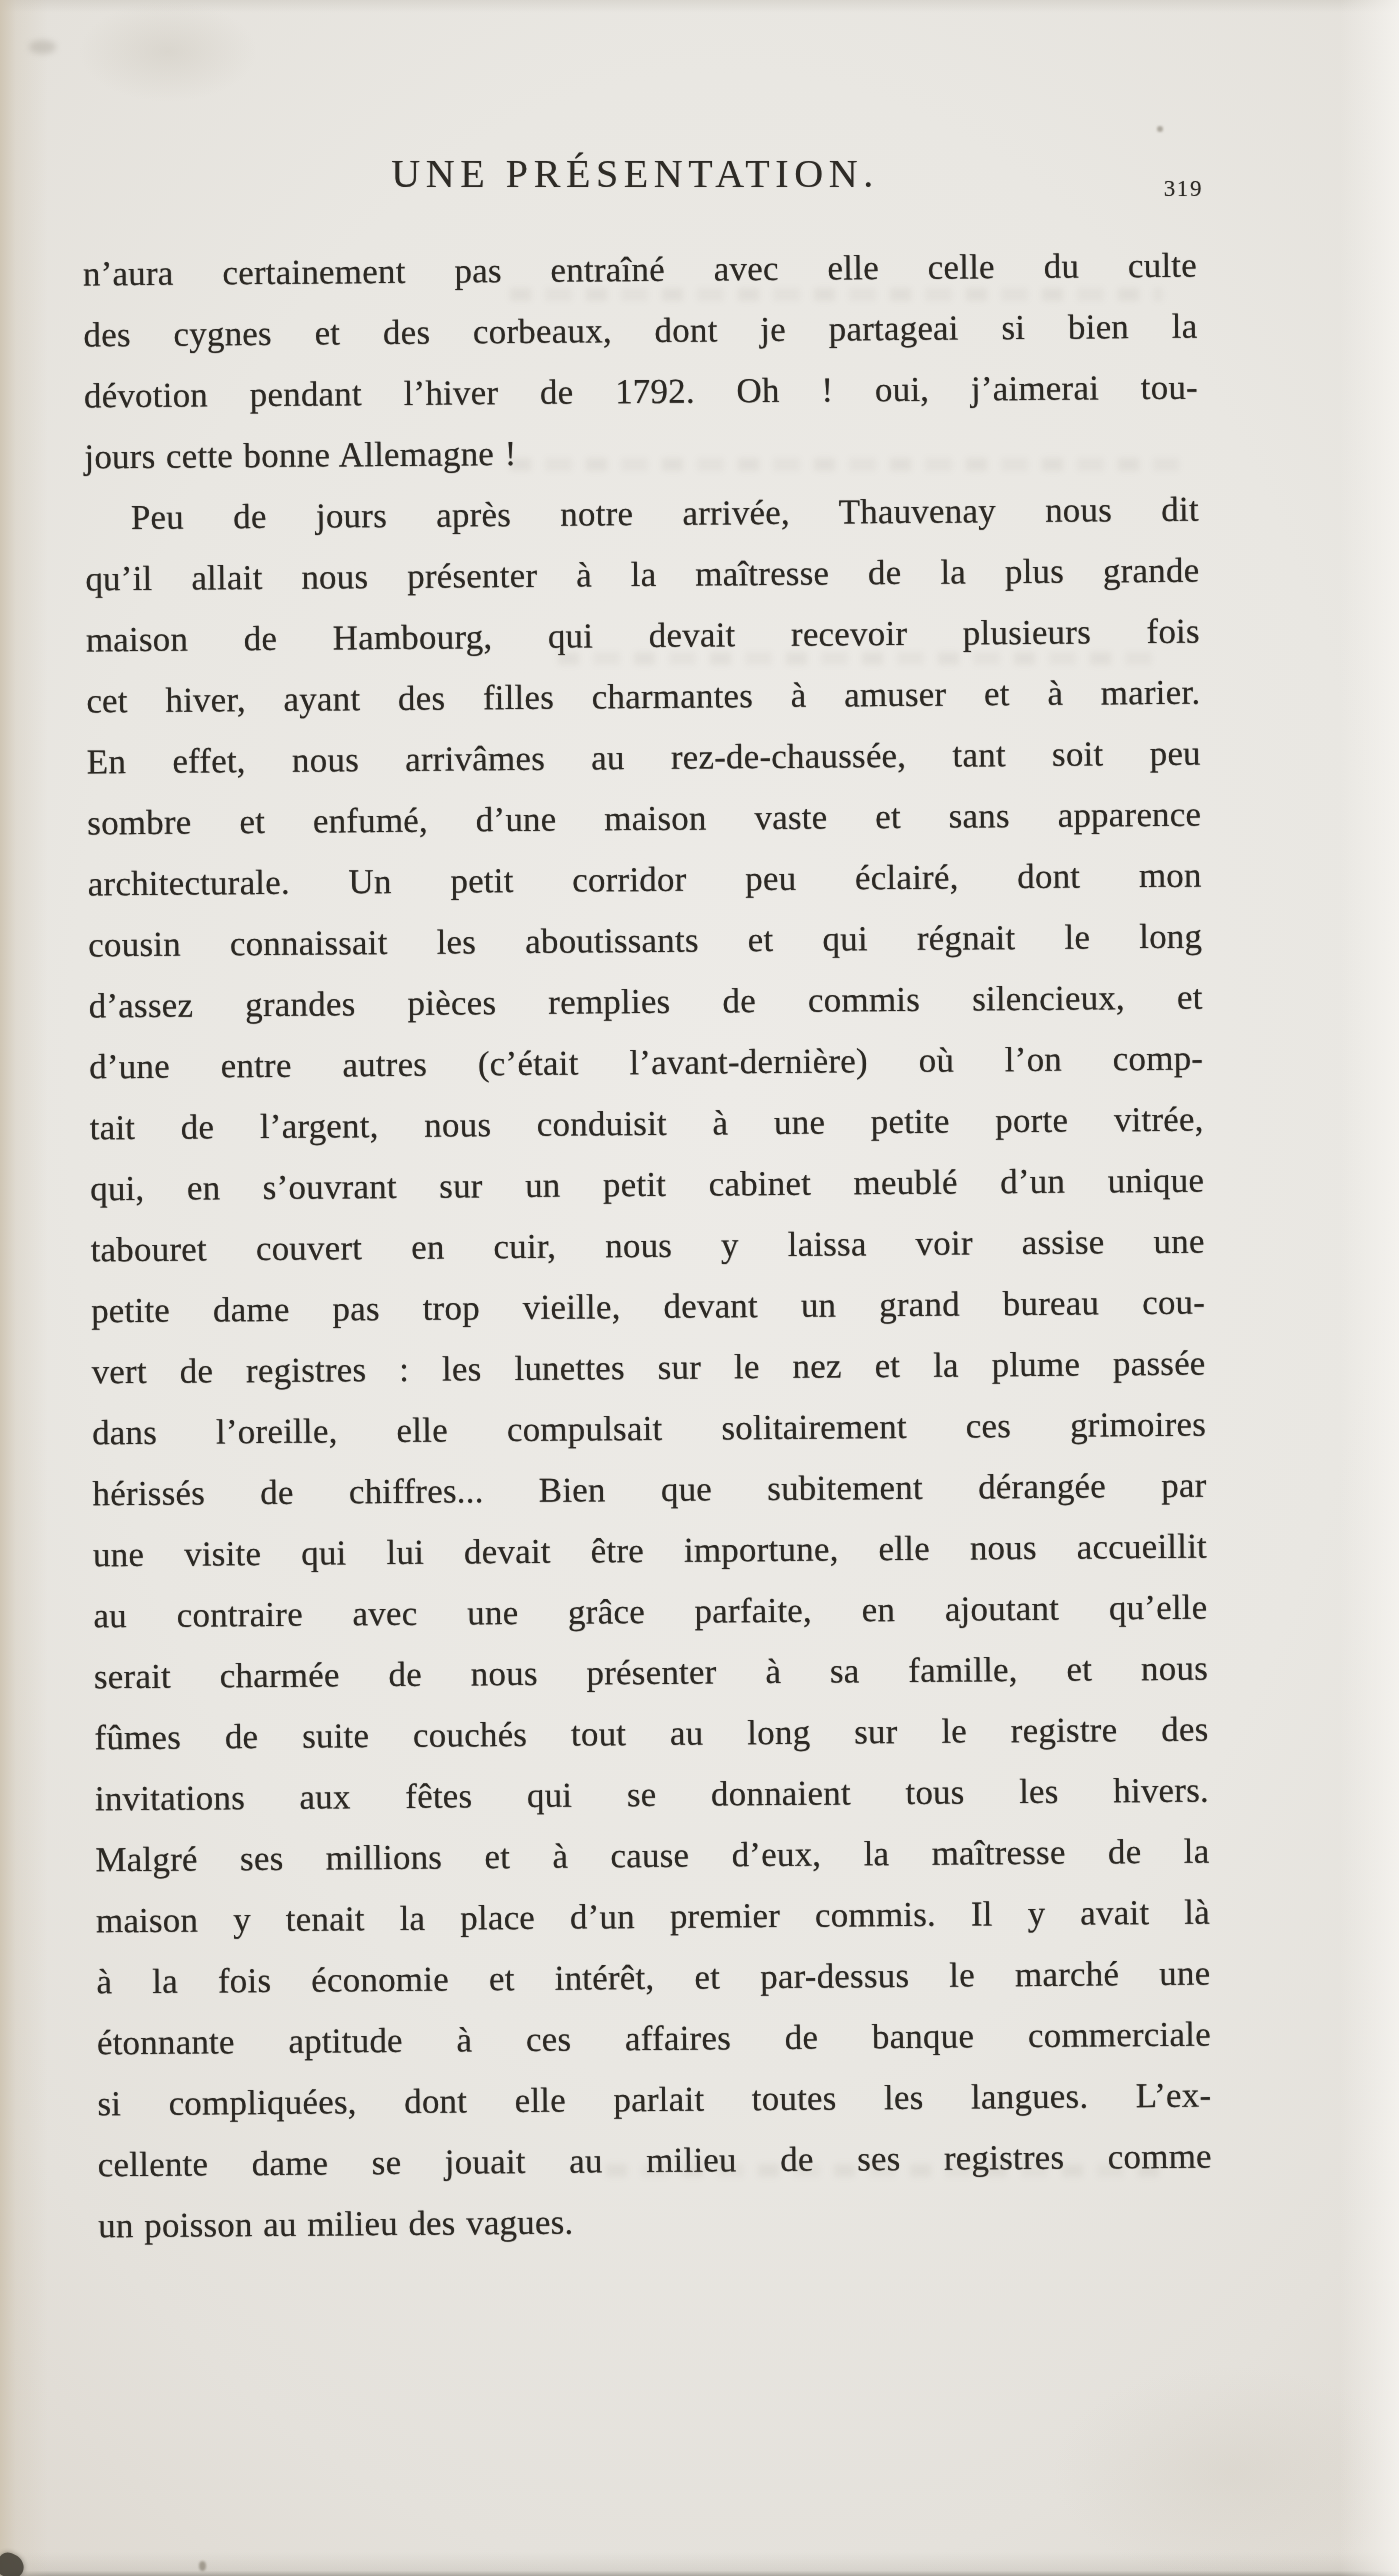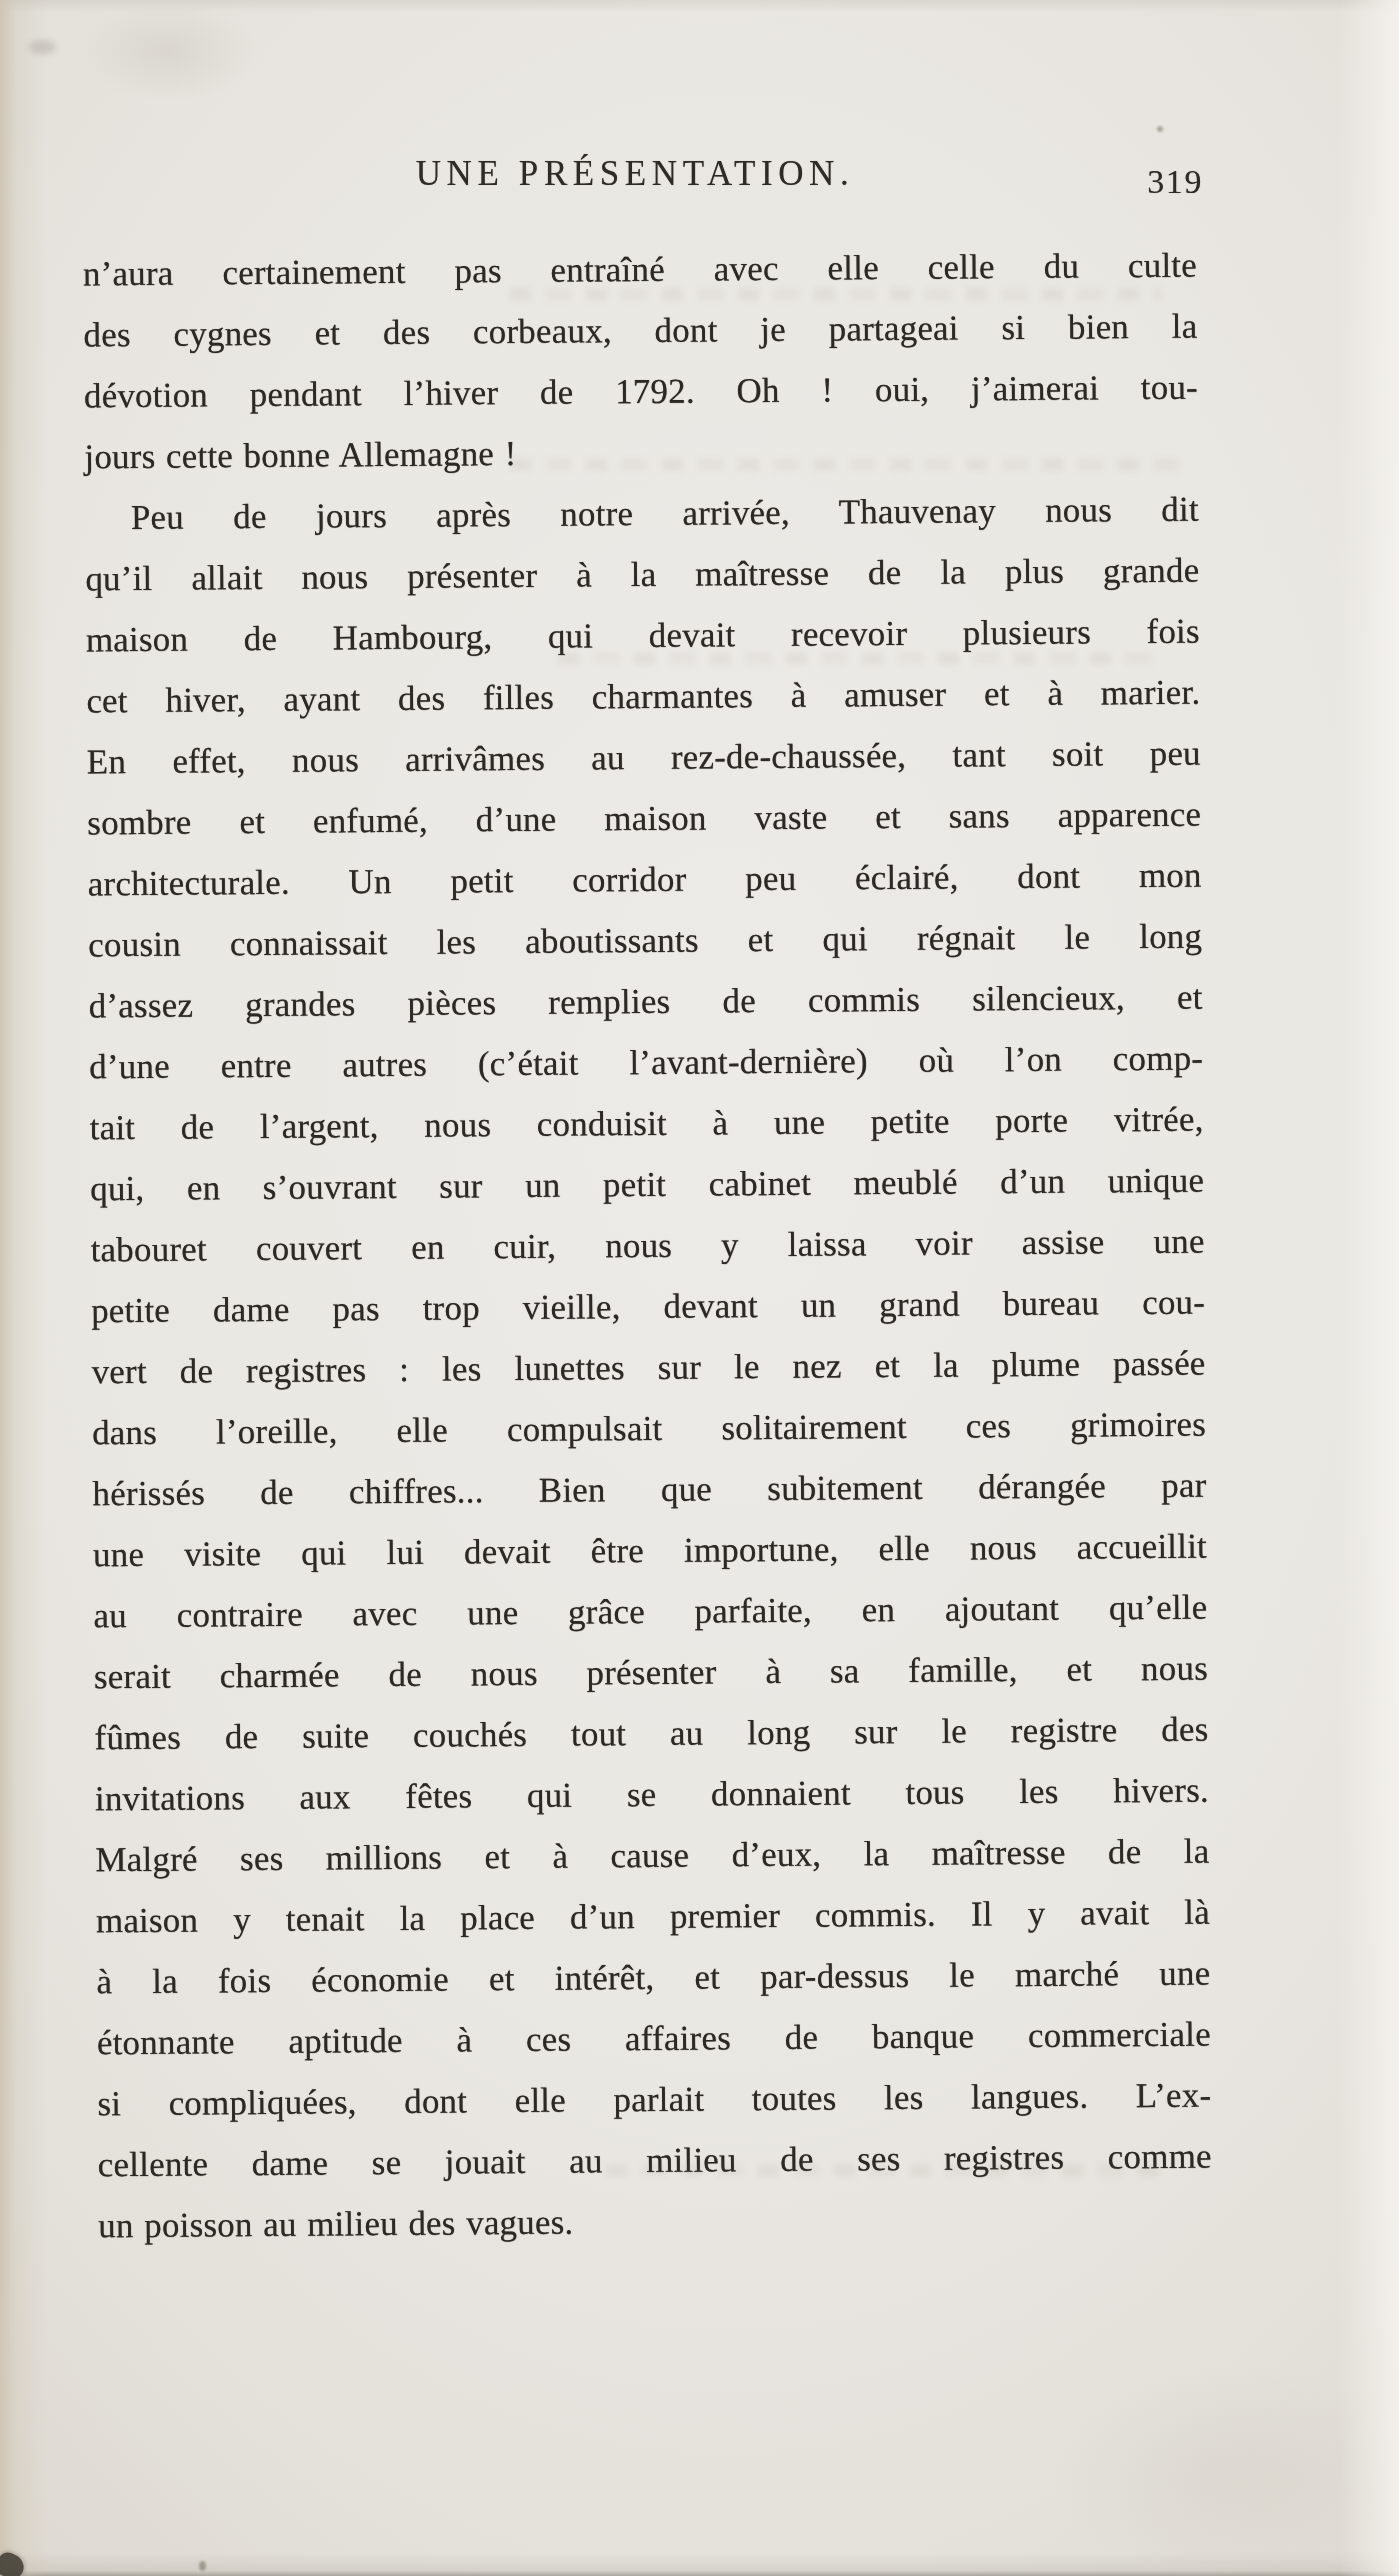--- a/index.html
+++ b/index.html
@@ -17,28 +17,28 @@
       radial-gradient(239px 143px at 88% 96%, rgba(205,199,187,0.30), rgba(205,199,187,0) 75%),
       radial-gradient(1195px 1833px at 52% 42%, #edebe7 0%, #e9e7e2 55%, #e4e1db 82%, #ded9d1 100%);
     font-family:"Liberation Serif","DejaVu Serif",serif;
     color:#2c2924;
   }
   .header{
     position:absolute;left:89px;top:153px;width:1114px;height:41px;
   }
   .running-title{
     position:absolute;left:0;right:0;text-align:center;
-    font-size:35px;line-height:41px;letter-spacing:5.6px;
+    font-size:40px;line-height:41px;letter-spacing:5.6px;
     color:#2e2b26;
     text-shadow:0 0 0.8px rgba(46,43,38,.5);
     transform:translateX(-11px);
   }
   .page-number{
-    position:absolute;right:0;top:8px;
-    font-size:34px;line-height:41px;letter-spacing:1.6px;
+    position:absolute;right:0;top:15px;
+    font-size:23px;line-height:41px;letter-spacing:1.6px;
     color:#2e2b26;
     text-shadow:0 0 0.8px rgba(46,43,38,.5);
   }
   .text-block{
     position:absolute;left:89px;top:239px;width:1114px;
     transform:rotate(-0.45deg);
     transform-origin:50% 40%;
   }
   .ln{
     height:61px;line-height:61px;

